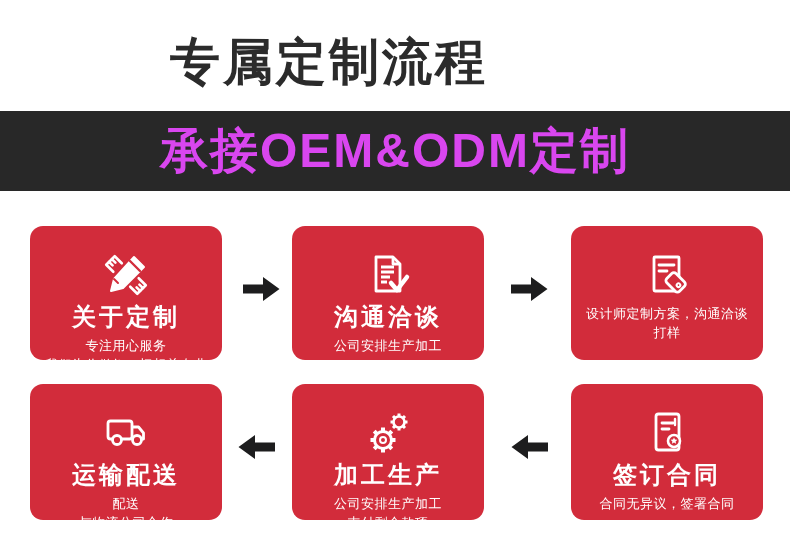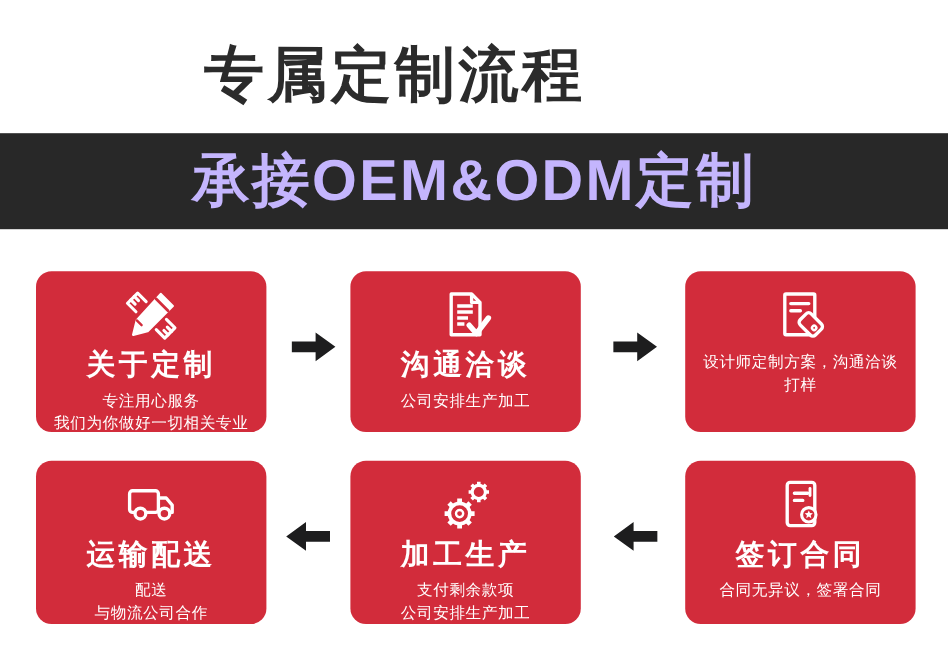--- a/index.html
+++ b/index.html
@@ -21,29 +21,29 @@
     font-size: 50px; font-weight: 900; color: var(--ink);
     letter-spacing: 3px; line-height: 1.15;
   }
   .banner {
     position: absolute; top: 111px; left: 0;
     width: 790px; height: 80px;
     background: #282828;
     display: flex; align-items: center; justify-content: center;
   }
   .banner-text {
-    color: #c4b5fd; font-size: 48px; font-weight: 900;
+    color: #d946ef; font-size: 48px; font-weight: 900;
     letter-spacing: 2px;
   }
   .card {
     position: absolute; width: 192px;
     background: var(--red);
     border-radius: 13px;
     color: #ffffff; text-align: center;
-    padding-top: 12px;
+    padding-top: 24px;
   }
   .r1 { top: 226px; height: 134px; }
   .r2 { top: 384px; height: 136px; }
   .c1 { left: 30px; } .c2 { left: 292px; } .c3 { left: 571px; }
   .card .icon-wrap {
     height: 50px;
     display: flex; align-items: center; justify-content: center;
   }
   .card .card-title {
     margin-top: 3px;
@@ -166,22 +166,22 @@
         <circle cx="35" cy="13" r="5.5" stroke-width="2.6"></circle>
         <g stroke-width="3" stroke-linecap="butt">
           <path d="M40.5,13 H43.5 M29.5,13 H26.5 M35,7.5 V4.5 M35,18.5 V21.5"></path>
           <path d="M38.9,9.1 L41,7 M31.1,9.1 L29,7 M38.9,16.9 L41,19 M31.1,16.9 L29,19"></path>
         </g>
       </g>
     </svg>
   </div>
   <div class="card-title">加工生产</div>
   <div class="card-desc">
+    <span>公司安排生产加工</span>
     <span>支付剩余款项</span>
-    <span>公司安排生产加工</span>
   </div>
 </div>
 
 <div class="card r2 c1">
   <div class="icon-wrap">
     <svg width="50" height="48" viewBox="0 0 50 48">
       <g stroke="#fff" fill="none" stroke-width="2.8" stroke-linejoin="round">
         <rect x="7" y="12" width="24" height="18" rx="2.5"></rect>
         <path d="M31,18 h6.5 l5,6 v6 h-11.5"></path>
         <circle cx="16" cy="31" r="4.5" style="fill:var(--red)"></circle>

